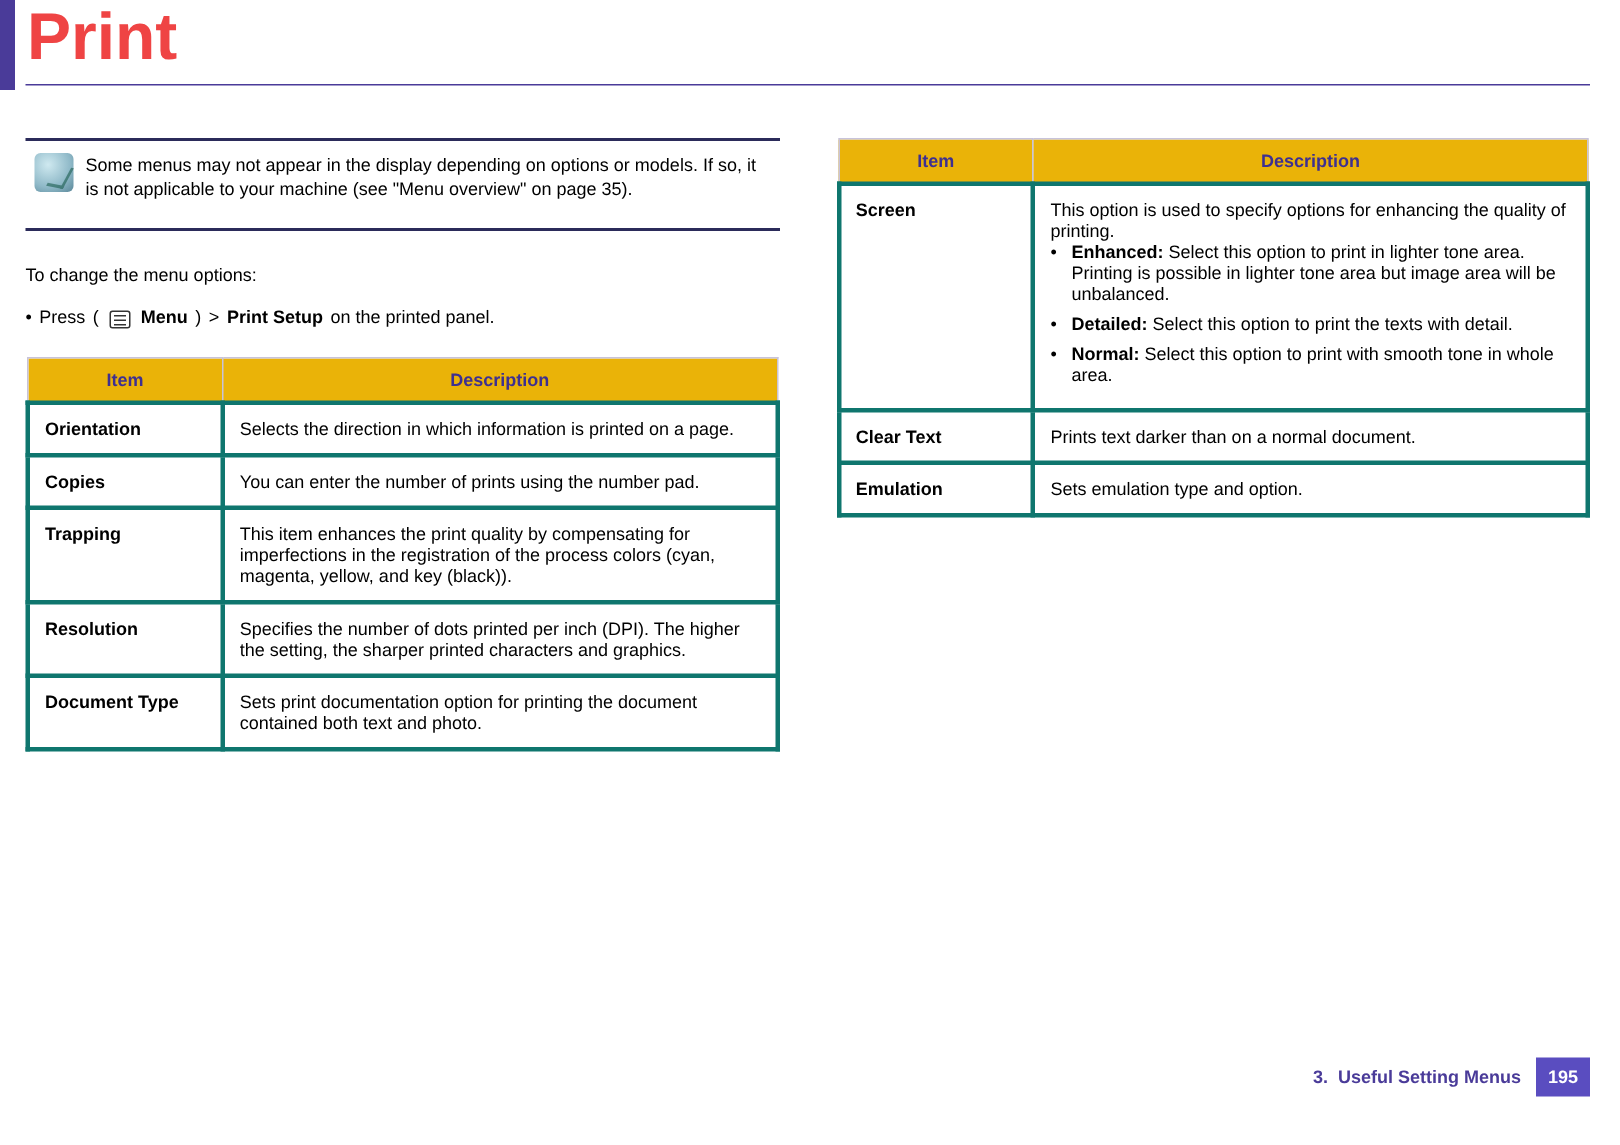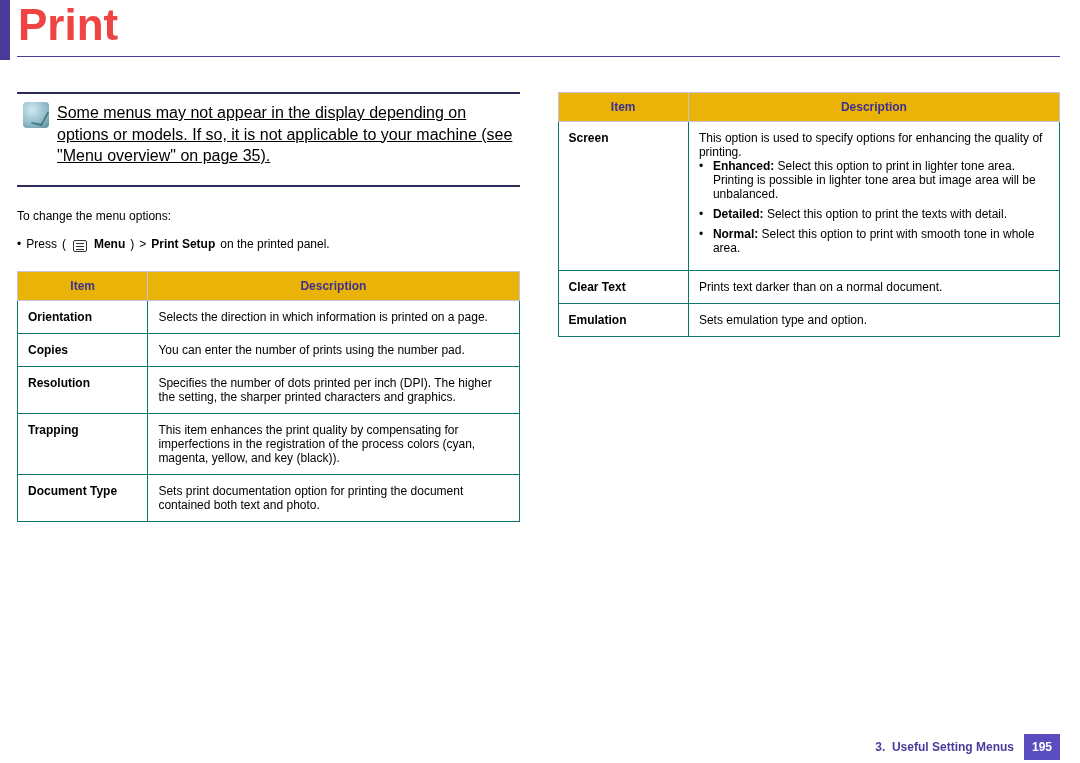--- a/index.html
+++ b/index.html
@@ -55,21 +55,21 @@
   .note-icon::after {
     content: "";
     position: absolute;
     right: 3px; bottom: 3px;
     width: 10px; height: 12px;
     border-right: 2px solid #154;
     border-bottom: 2px solid #154;
     transform: skew(-20deg) rotate(10deg);
     opacity: 0.55;
   }
-  .note-text { font-size: 16px; line-height: 1.35; text-decoration: underline; }
+  .note-text { font-size: 12px; line-height: 1.35; }
   .intro { font-size: 12px; margin: 22px 0 14px; }
   .breadcrumb {
     font-size: 12px; margin: 0 0 20px;
     display: flex; flex-wrap: wrap; align-items: center; gap: 5px;
   }
   .breadcrumb .bullet { font-size: 12px; }
   .breadcrumb strong { font-weight: 700; }
   .menu-glyph {
     display: inline-block;
     width: 14px; height: 12px;
@@ -92,34 +92,34 @@
   }
   table.opt thead th {
     background: #eab308;
     color: #3e3090;
     font-weight: 700;
     text-align: center;
     border: 1px solid #c8c3da;
     padding: 7px 8px;
   }
   table.opt td {
-    border: 1px solid #0f766e;
+    border: 3px solid #0f766e;
     padding: 9px 10px;
     vertical-align: top;
     text-align: left;
   }
   table.opt td.cell-item { font-weight: 700; white-space: nowrap; width: 26%; }
   .desc-list { list-style: none; padding: 0; margin: 0; }
   .desc-list li { margin: 0 0 6px; display: flex; gap: 6px; }
   .desc-list li .bull { flex: 0 0 8px; }
   .desc-text { }
   .desc-text b { font-weight: 700; }
   .footer {
     position: absolute;
-    right: 20px; bottom: 3px;
+    right: 20px; bottom: 32px;
     display: flex; align-items: stretch; gap: 10px;
     font-size: 12px;
   }
   .footer .label { color: #4a3b99; font-weight: 700; align-self: center; }
   .footer .pg {
     background: #5a4dc0;
     color: #fff;
     font-weight: 700;
     padding: 6px 8px;
     min-width: 30px;
@@ -164,26 +164,26 @@
       <tbody>
         <tr>
           <td class="cell-item">Orientation</td>
           <td>Selects the direction in which information is printed on a page.</td>
         </tr>
         <tr>
           <td class="cell-item">Copies</td>
           <td>You can enter the number of prints using the number pad.</td>
         </tr>
         <tr>
+          <td class="cell-item">Trapping</td>
+          <td>This item enhances the print quality by compensating for imperfections in the registration of the process colors (cyan, magenta, yellow, and key (black)).</td>
+        </tr>
+        <tr>
           <td class="cell-item">Resolution</td>
           <td>Specifies the number of dots printed per inch (DPI). The higher the setting, the sharper printed characters and graphics.</td>
-        </tr>
-        <tr>
-          <td class="cell-item">Trapping</td>
-          <td>This item enhances the print quality by compensating for imperfections in the registration of the process colors (cyan, magenta, yellow, and key (black)).</td>
         </tr>
         <tr>
           <td class="cell-item">Document Type</td>
           <td>Sets print documentation option for printing the document contained both text and photo.</td>
         </tr>
       </tbody>
     </table>
   </div>
 
   <div class="col">

